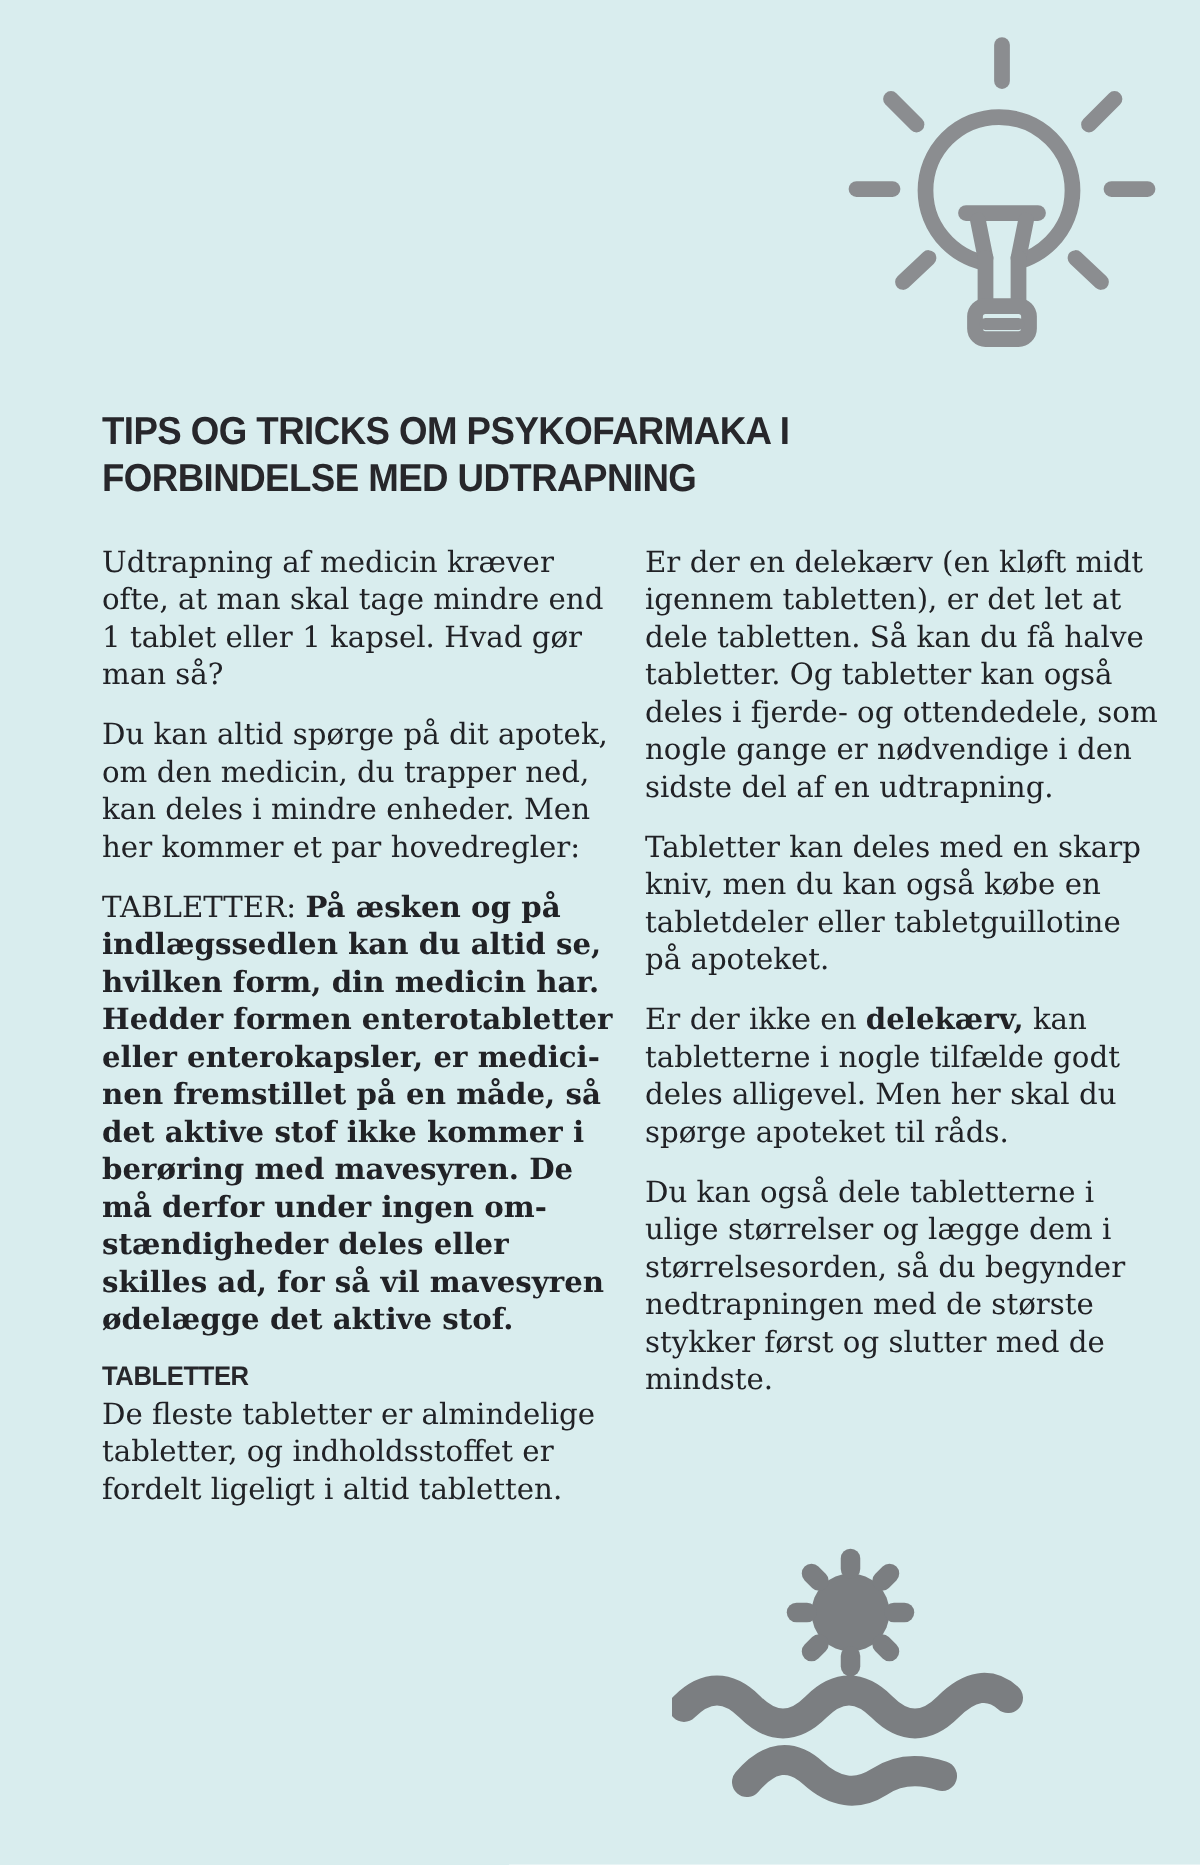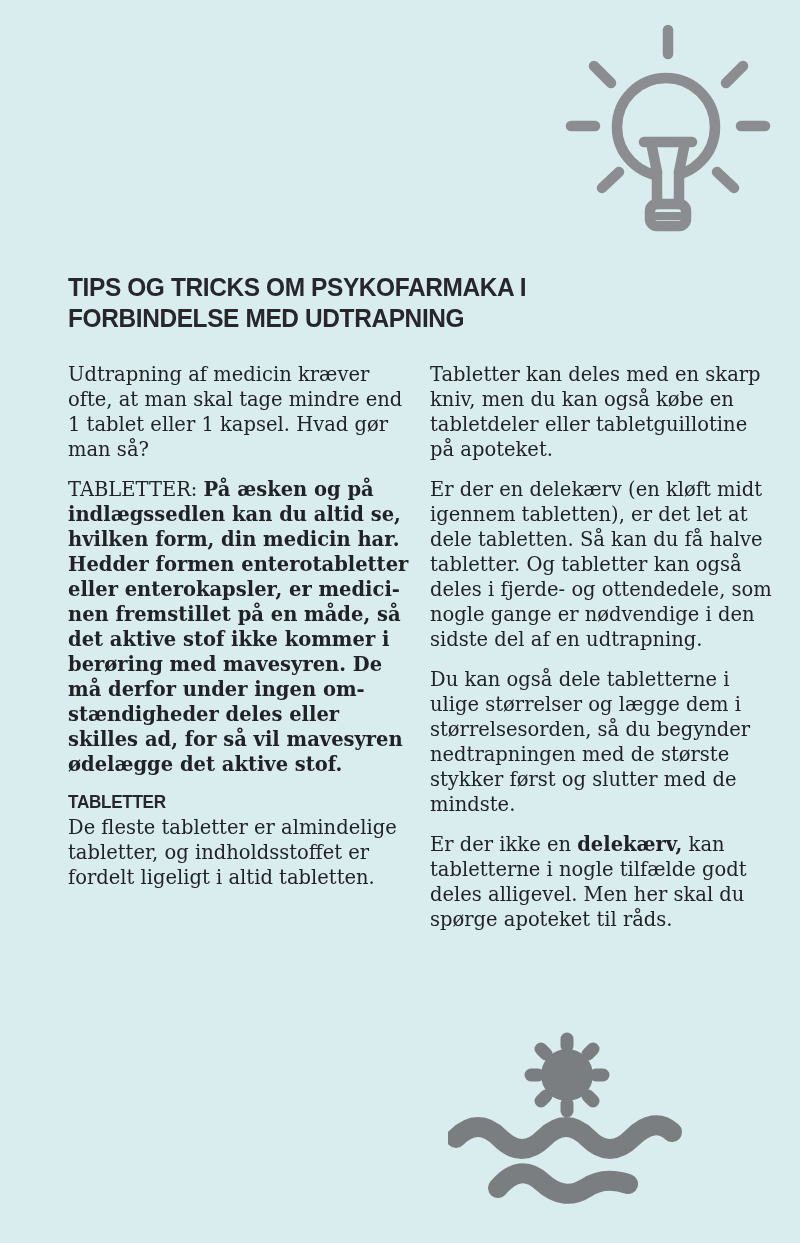--- a/index.html
+++ b/index.html
@@ -88,29 +88,30 @@
   </svg>
 
   <h1 class="page-title">
     <span>TIPS OG TRICKS OM PSYKOFARMAKA I</span><br>
     <span>FORBINDELSE MED UDTRAPNING</span>
   </h1>
 
   <div class="columns">
     <div class="col">
       <p>Udtrapning af medicin kræver ofte, at man skal tage mindre end 1 tablet eller 1 kapsel. Hvad gør man så?</p>
+      <p>Du kan altid spørge på dit apotek, om den medicin, du trapper ned, kan deles i mindre enheder. Men her kommer et par hovedregler:</p>
       <p><span>TABLETTER: </span><strong>På æsken og på indlægssedlen kan du altid se, hvilken form, din medicin har. Hedder formen enterotabletter eller enterokapsler, er medici­nen fremstillet på en måde, så det aktive stof ikke kommer i berøring med mavesyren. De må derfor under ingen om­stændigheder deles eller skilles ad, for så vil mavesyren øde­lægge det aktive stof.</strong></p>
       <h2 class="subheading">TABLETTER</h2>
       <p>De fleste tabletter er almindelige tabletter, og indholdsstoffet er fordelt ligeligt i altid tabletten.</p>
     </div>
     <div class="col">
+      <p>Er der en delekærv (en kløft midt igennem tabletten), er det let at dele tabletten. Så kan du få halve tabletter. Og tabletter kan også deles i fjerde- og ottendedele, som nogle gange er nødvendige i den sidste del af en udtrapning.</p>
       <p>Tabletter kan deles med en skarp kniv, men du kan også købe en tabletdeler eller tabletguillotine på apoteket.</p>
-      <p>Er der en delekærv (en kløft midt igennem tabletten), er det let at dele tabletten. Så kan du få halve tabletter. Og tabletter kan også deles i fjerde- og ottendedele, som nogle gange er nødvendige i den sidste del af en udtrapning.</p>
+      <p><span>Er der ikke en </span><strong>delekærv,</strong><span> kan tabletterne i nogle tilfælde godt deles alligevel. Men her skal du spørge apoteket til råds.</span></p>
       <p>Du kan også dele tabletterne i ulige størrelser og lægge dem i størrelsesorden, så du begynder nedtrapningen med de største stykker først og slutter med de mindste.</p>
-      <p><span>Er der ikke en </span><strong>delekærv,</strong><span> kan tabletterne i nogle tilfælde godt deles alligevel. Men her skal du spørge apoteket til råds.</span></p>
     </div>
   </div>
 
   <svg class="waves-icon" viewBox="0 0 240 175" aria-hidden="true">
     <g fill="var(--icon2, #7b7e81)" stroke="var(--icon2, #7b7e81)" stroke-linecap="round">
 
       <circle cx="119" cy="43" r="26" stroke="none"></circle>
 
       <g stroke-width="13" fill="none">
         <line x1="119" y1="7" x2="119" y2="14"></line>

